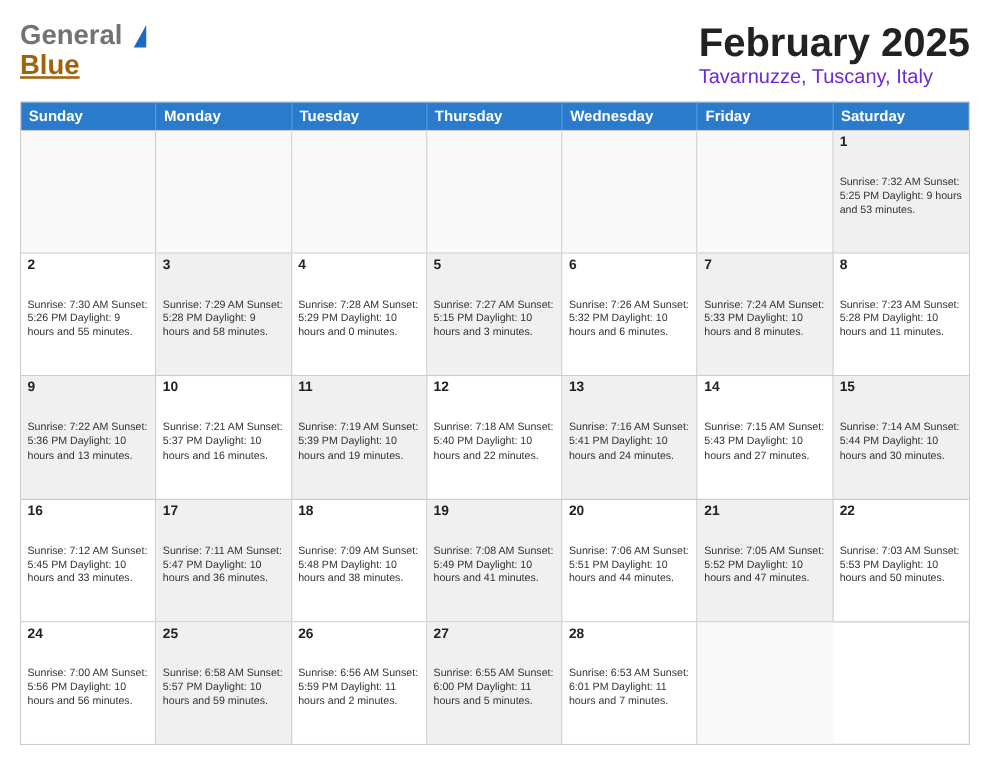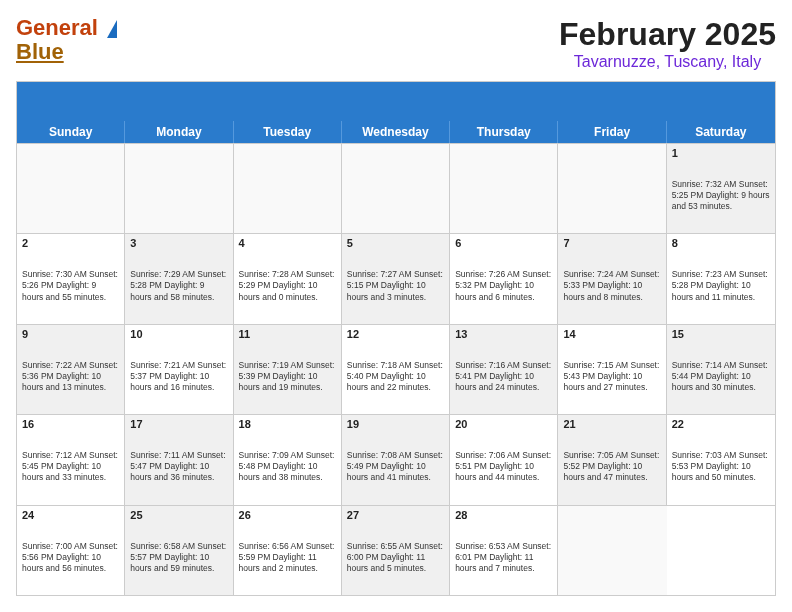--- a/index.html
+++ b/index.html
@@ -21,21 +21,21 @@
       display: flex;
       justify-content: space-between;
       align-items: flex-start;
       margin-bottom: 10px;
     }
     .logo {
       display: flex;
       align-items: center;
     }
     .title-block {
-      text-align: center;
+      text-align: left;
     }
     .month-title {
       font-size: 32px;
       font-weight: bold;
       color: #222;
     }
     .location {
       font-size: 16px;
       color: #6d28d9;
     }
@@ -48,23 +48,22 @@
     .cal-header {
       display: grid;
       grid-template-columns: repeat(7, 1fr);
       background: #2a7bcc;
     }
     .cal-header-cell {
       color: #fff;
       font-size: 12px;
       font-weight: bold;
       padding: 4px 6px;
-      text-align: center;
+      text-align: left;
       border-right: 1px solid #5599dd;
-      margin-top: 39px;
     }
     .cal-header-cell:last-child { border-right: none; }
     .cal-body {
       display: flex;
       flex-direction: column;
       flex: 1;
     }
     .cal-row {
       display: grid;
       grid-template-columns: repeat(7, 1fr);
@@ -98,40 +97,40 @@
   </style>
 </head>
 <body>
 
 <div class="page">
   <div class="header">
     <div class="logo">
       <div>
         <div style="display:flex;align-items:center;">
           <div style="font-size:22px;font-weight:bold;line-height:1.1;">
-            <span style="color:#c2410c;">General</span>
+            <span style="color:#737373;">General</span>
             <span style="display:inline-block;width:0;height:0;border-left:10px solid transparent;border-bottom:18px solid #1a6bbf;vertical-align:middle;margin-left:3px;"></span>
           </div>
         </div>
         <div style="font-size:22px;font-weight:bold;color:#a16207;line-height:1.1;text-decoration:underline;">Blue</div>
       </div>
     </div>
     <div class="title-block">
       <div class="month-title">February 2025</div>
       <div class="location">Tavarnuzze, Tuscany, Italy</div>
     </div>
   </div>
 
   <div class="calendar">
     <div class="cal-header">
     <div class="cal-header-cell">Sunday</div>
         <div class="cal-header-cell">Monday</div>
         <div class="cal-header-cell">Tuesday</div>
+        <div class="cal-header-cell">Thursday</div>
         <div class="cal-header-cell">Wednesday</div>
-        <div class="cal-header-cell">Thursday</div>
         <div class="cal-header-cell">Friday</div>
         <div class="cal-header-cell">Saturday</div>
       </div>
     <div class="cal-body">
     <div class="cal-row">
           <div class="cal-cell empty"></div>
           <div class="cal-cell empty"></div>
           <div class="cal-cell empty"></div>
           <div class="cal-cell empty"></div>
           <div class="cal-cell empty"></div>

